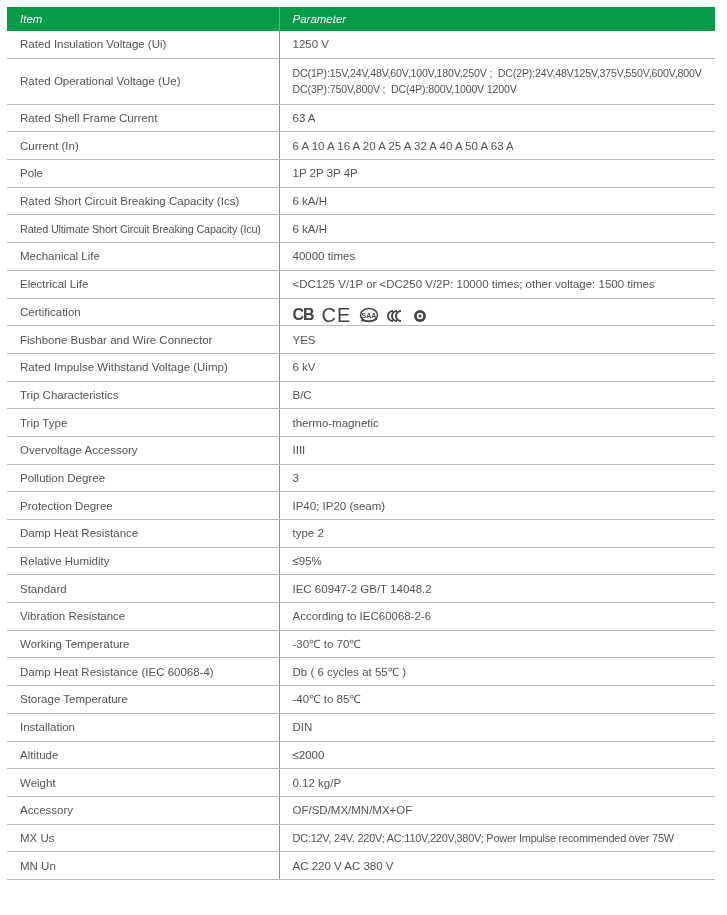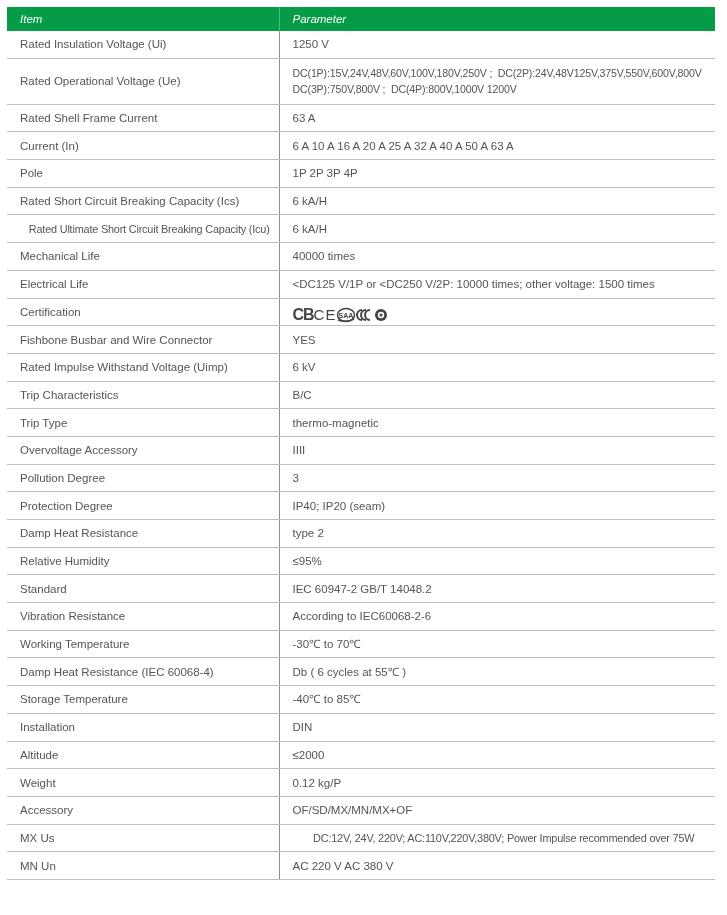--- a/index.html
+++ b/index.html
@@ -12,24 +12,24 @@
       background: #069b47; color: #ffffff; font-weight: normal; text-align: left;
       font-size: 11.5px; height: 24px; padding: 0 0 0 13px; border-right: 1px solid #4dbb7c; font-style: italic;
     }
     thead th:last-child { border-right: none; }
     tbody td {
       color: #555555; font-size: 11.5px; height: 26.7px; padding: 0 0 0 13px;
       border-bottom: 1px solid #bdbdbd; vertical-align: middle; line-height: 16px;
     }
     tbody td:first-child { border-right: 1px solid #8f8f8f; }
     tbody td.tall { height: 45px; font-size: 10.6px; letter-spacing: -0.15px; }
-    tbody td.small { font-size: 10.9px; letter-spacing: -0.2px; text-align: center; }
-    .cert { display: inline-flex; align-items: center; color: #444; margin-top: 8px; }
+    tbody td.small { font-size: 10.9px; letter-spacing: -0.2px; }
+    .cert { display: inline-flex; align-items: flex-end; gap: 8px; color: #444; margin-top: 8px; }
     .cb { font-weight: bold; font-size: 16px; letter-spacing: -1px; }
-    .ce { font-size: 15px; letter-spacing: 1px; }
+    .ce { font-size: 20px; letter-spacing: 1px; }
     svg { display: block; }
   </style>
 </head>
 <body>
 
 <div class="wrap">
 <table>
   <colgroup>
         <col class="c1">
         <col class="c2">

